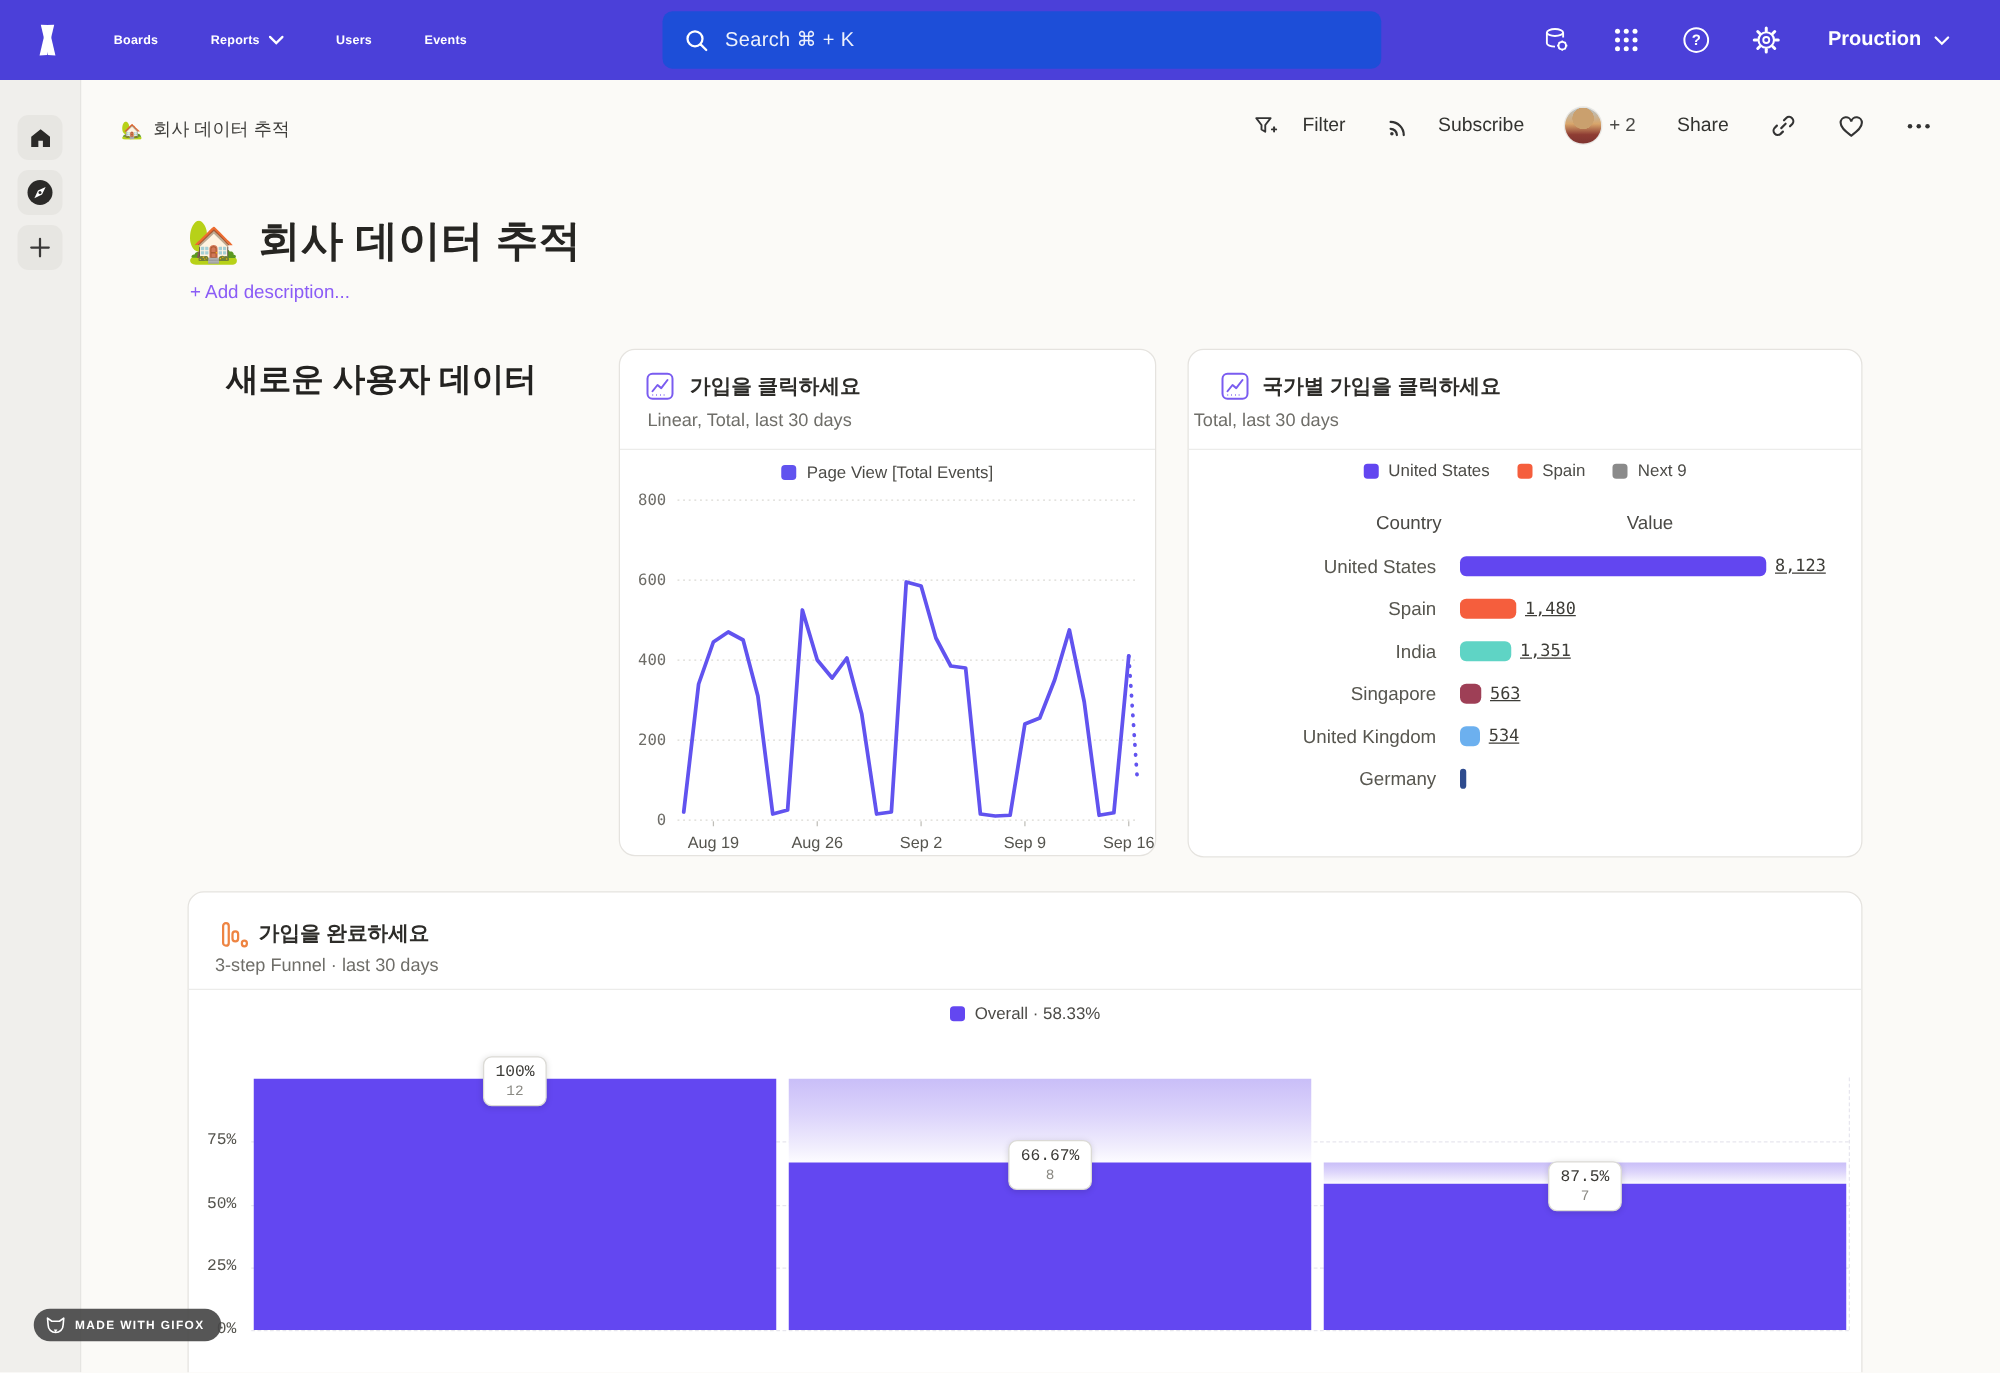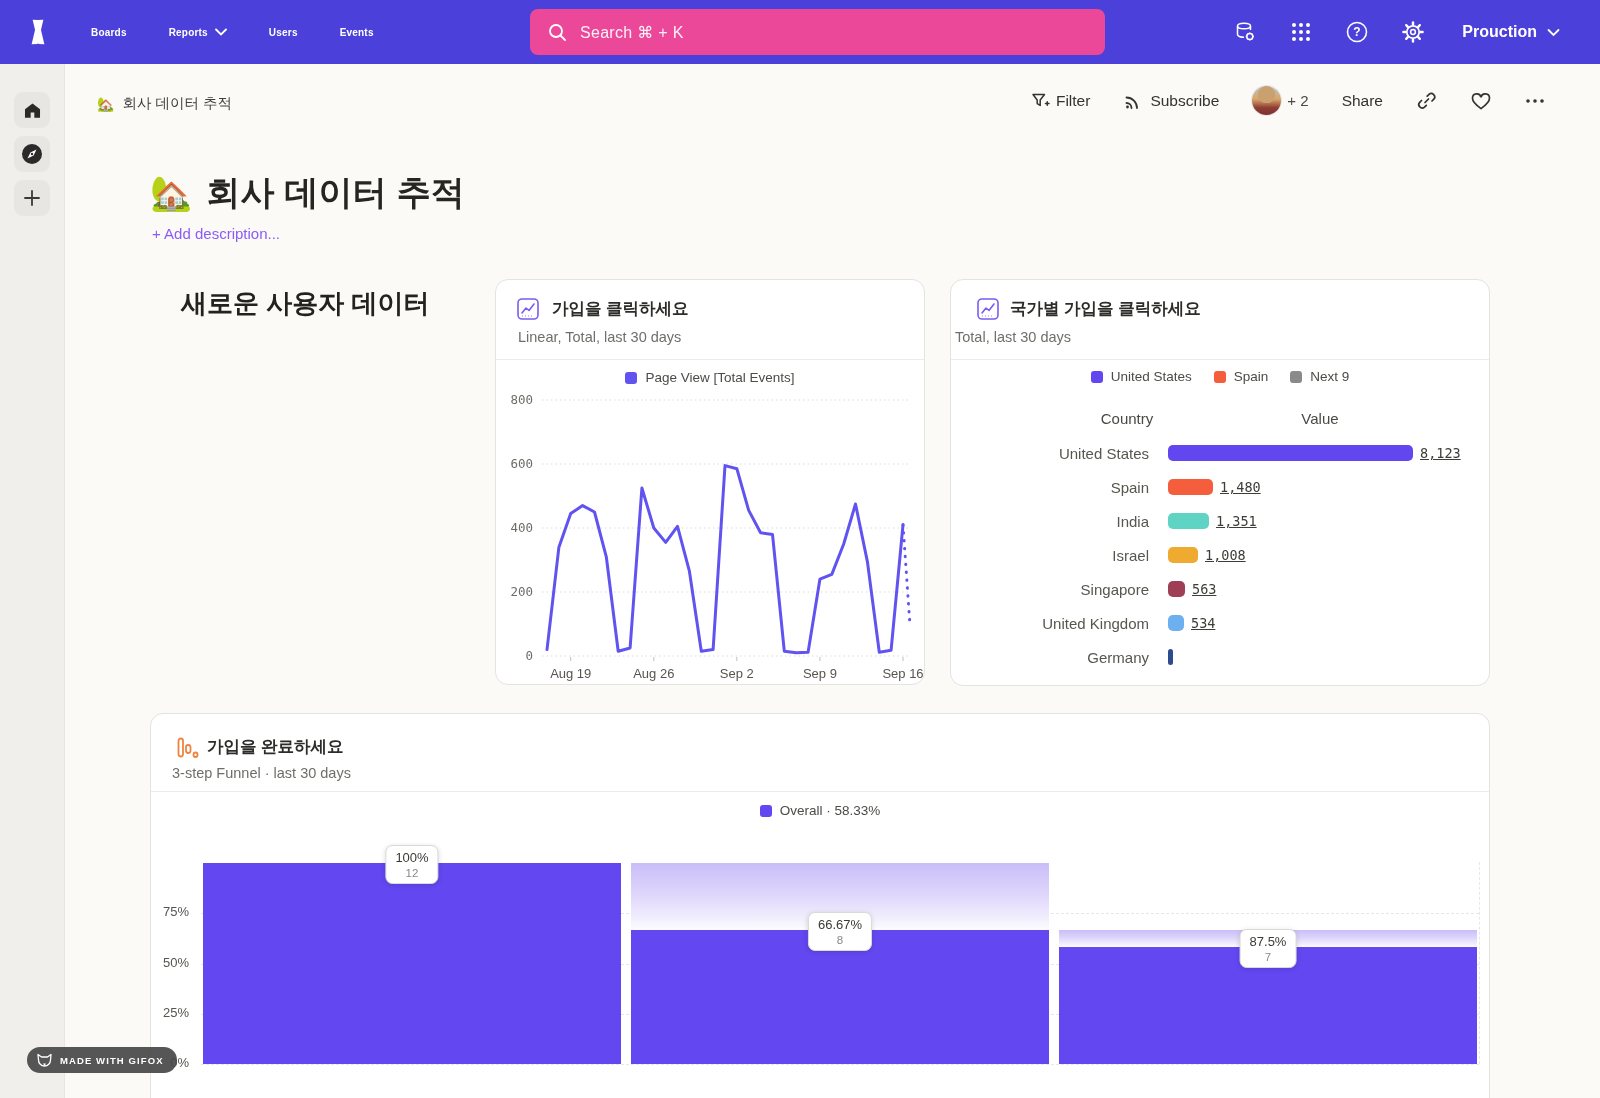--- a/index.html
+++ b/index.html
@@ -1,39 +1,39 @@
 <!DOCTYPE html>
 <html><head>
 <meta charset="utf-8">
 <style>
   html,body{margin:0;padding:0;background:#fbfaf7;font-family:"Liberation Sans","DejaVu Sans",sans-serif;}
-  .mono{font-family:Liberation Sans, sans-serif;}
+  .mono{font-family:Liberation Mono, monospace;}
   #app{position:relative;width:1600px;height:1098px;overflow:hidden;background:#fbfaf7;}
 
   
   .navbar{position:absolute;left:0;top:0;width:1600px;height:64px;background:#4b40d9;display:flex;align-items:center;z-index:30;}
   .nav-logo{position:absolute;left:20px;top:14px;width:36px;height:36px;display:flex;align-items:center;justify-content:center;cursor:pointer;}
   .nav-links{position:absolute;left:91px;top:0;height:64px;display:flex;align-items:center;gap:42px;}
   .nav-link{color:#fff;font-size:10px;font-weight:600;letter-spacing:.2px;cursor:pointer;display:flex;align-items:center;gap:7px;}
-  .search-pill{position:absolute;left:530px;top:9px;width:575px;height:46px;background:#ec4899;border-radius:8px;display:flex;align-items:center;padding:0 18px;box-sizing:border-box;gap:13px;cursor:text;}
+  .search-pill{position:absolute;left:530px;top:9px;width:575px;height:46px;background:#1d4ed8;border-radius:8px;display:flex;align-items:center;padding:0 18px;box-sizing:border-box;gap:13px;cursor:text;}
   .search-text{color:rgba(255,255,255,.92);font-size:16px;font-weight:500;letter-spacing:.3px;}
   .nav-right{position:absolute;right:40px;top:0;height:64px;display:flex;align-items:center;gap:30px;}
   .nav-icon-btn{width:26px;height:26px;display:flex;align-items:center;justify-content:center;cursor:pointer;}
   .project-switch{display:flex;align-items:center;gap:10px;color:#fff;font-size:16px;font-weight:700;cursor:pointer;margin-left:6px;}
 
   
   .rail{position:absolute;left:0;top:64px;width:64px;height:1034px;background:#f0efec;border-right:1px solid rgba(0,0,0,.04);z-index:20;}
   .rail-btn{position:absolute;left:14px;width:36px;height:36px;border-radius:9px;background:#e7e6e2;display:flex;align-items:center;justify-content:center;cursor:pointer;}
 
   
   .toolbar{position:absolute;left:64px;right:0;top:64px;height:80px;display:flex;align-items:center;}
   .breadcrumb{position:absolute;left:33px;top:30px;display:flex;align-items:center;gap:8px;font-size:14.5px;color:#3e3d3a;cursor:pointer;}
   .bc-emoji{font-size:14px;}
   .actions{position:absolute;right:55px;top:22px;display:flex;align-items:center;gap:33px;}
-  .action{display:flex;align-items:center;gap:6px;color:#333330;font-size:15.5px;font-weight:500;cursor:pointer;}
+  .action{display:flex;align-items:center;gap:20px;color:#333330;font-size:15.5px;font-weight:500;cursor:pointer;}
   .avatar-group{display:flex;align-items:center;gap:6px;cursor:pointer;}
   .avatar{width:29px;height:29px;border-radius:50%;background:
      radial-gradient(circle at 50% 30%,#caa06e 0 34%,transparent 35%),
      linear-gradient(180deg,#b7c3c9 0%,#d8a66b 45%,#8e3c33 75%,#7e3430 100%);
      box-shadow:0 0 0 1px rgba(0,0,0,.08);}
   .plus-n{font-size:15px;color:#4a4946;}
 
   
   .page-title{position:absolute;left:150px;top:170px;display:flex;align-items:center;gap:14px;}
   .page-title .emoji{font-size:34px;}
@@ -345,25 +345,20 @@
           <div class="clabel">Spain</div>
           <span class="cbar" style="width: 45px; background: rgb(245, 94, 61);"></span>
           <span class="cval">1,480</span>
         </div>
         <div class="crow">
           <div class="clabel">India</div>
           <span class="cbar" style="width: 41px; background: rgb(95, 212, 197);"></span>
           <span class="cval">1,351</span>
         </div>
         <div class="crow">
-          <div class="clabel">Israel</div>
-          <span class="cbar" style="width: 30px; background: rgb(238, 171, 48);"></span>
-          <span class="cval">1,008</span>
-        </div>
-        <div class="crow">
           <div class="clabel">Singapore</div>
           <span class="cbar" style="width: 17px; background: rgb(158, 63, 86);"></span>
           <span class="cval">563</span>
         </div>
         <div class="crow">
           <div class="clabel">United Kingdom</div>
           <span class="cbar" style="width: 16px; background: rgb(108, 176, 239);"></span>
           <span class="cval">534</span>
         </div>
         <div class="crow">

